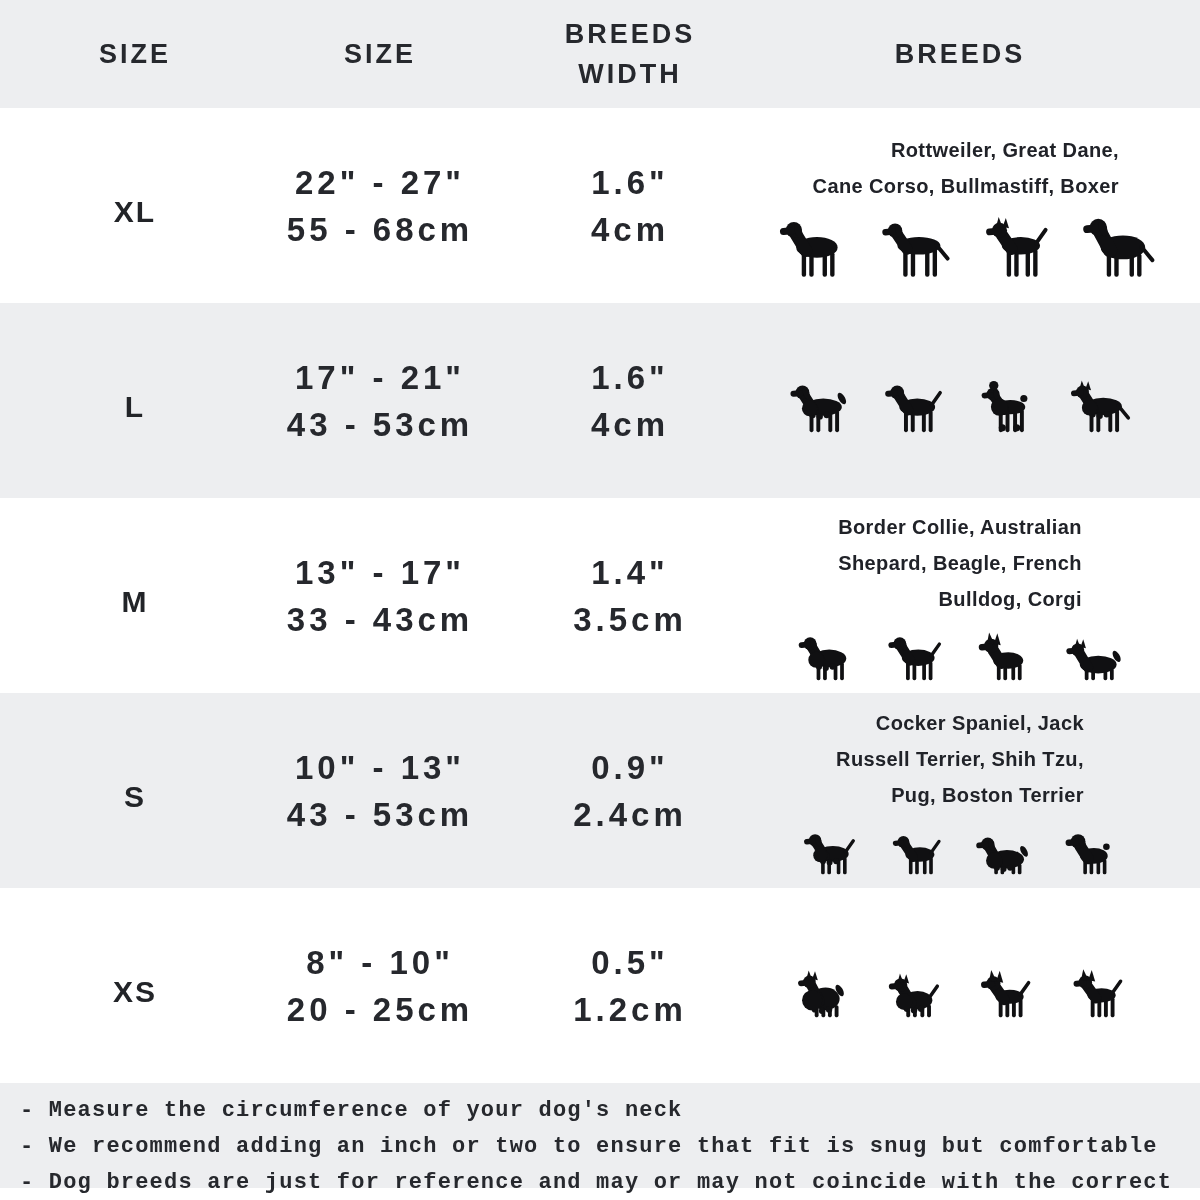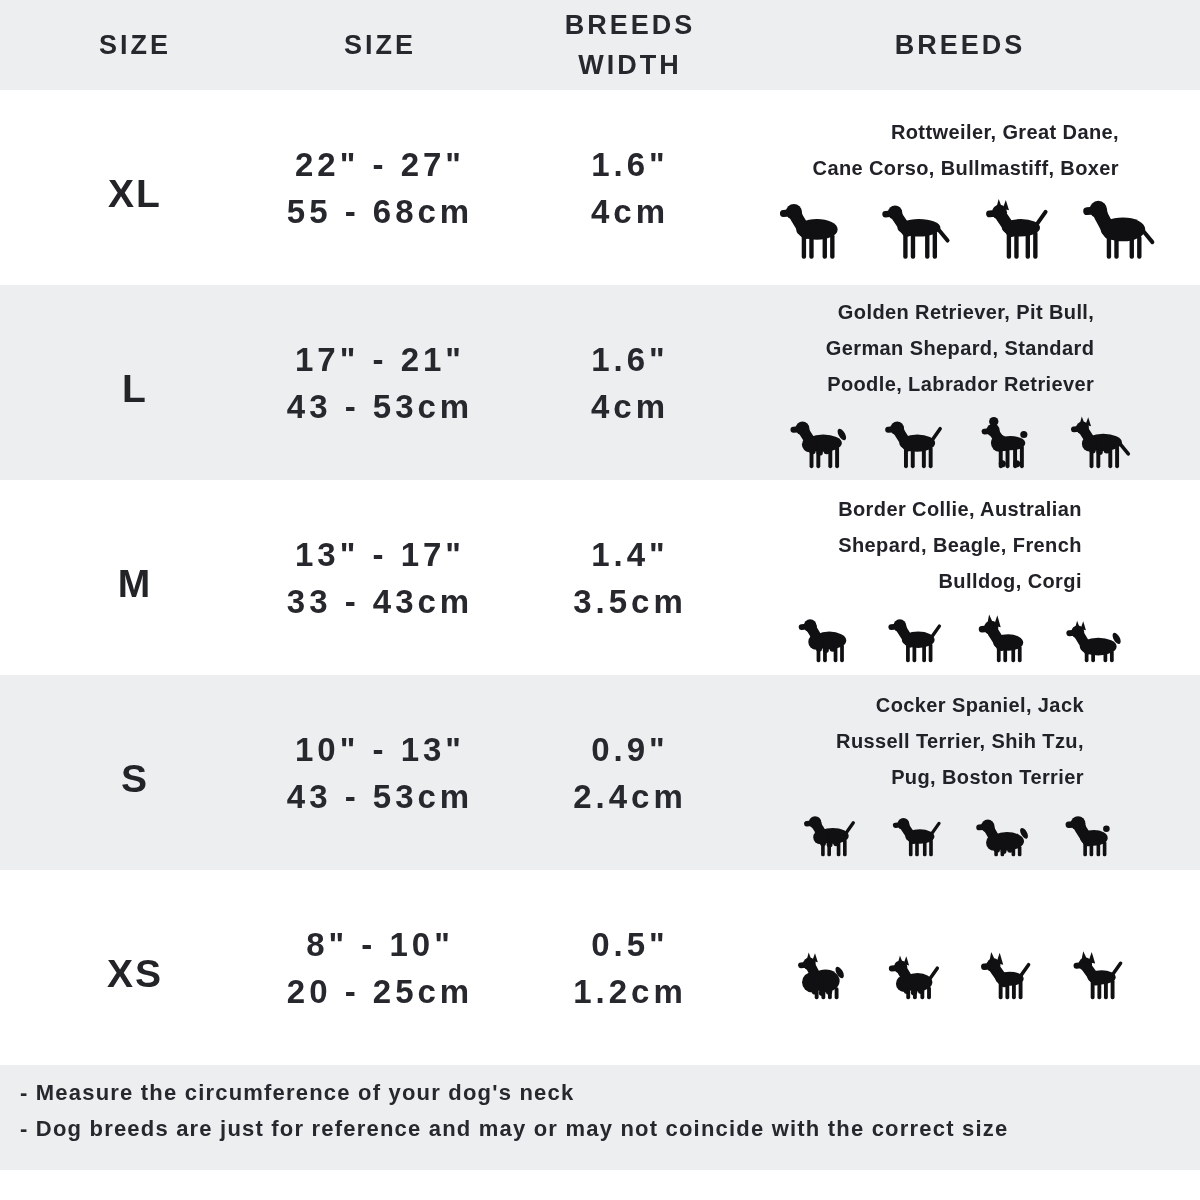--- a/index.html
+++ b/index.html
@@ -9,34 +9,34 @@
     background:#ffffff;
     color:#222428;
     -webkit-font-smoothing:antialiased;
   }
   .row {
     display:grid;
     grid-template-columns:270px 220px 280px 1fr;
     align-items:center;
   }
   .band { background:#edeef0; }
-  .header-row { height:90px; }
+  .header-row { height:108px; }
   .data-row { height:195px; }
-  .footer { height:105px; background:#edeef0; padding:10px 0 0 20px; }
+  .footer { height:105px; background:#edeef0; padding:10px 0 0 20px;font-family:Liberation Mono, monospace; }
 
   .cell { display:flex; flex-direction:column; align-items:center; justify-content:center; text-align:center; }
   .col-breeds { padding-right:50px;text-align:right; }
 
   .head-label {
     font-size:27px; font-weight:bold; letter-spacing:3px; color:#26282d;
     line-height:40px;
   }
   .col-collar .head-label { max-width:160px; }
 
-  .size-label { font-size:39px; font-weight:bold; letter-spacing:2px;margin-top:12px; }
+  .size-label { font-size:30px; font-weight:bold; letter-spacing:2px;margin-top:12px; }
   .range { font-size:33px; font-weight:bold; letter-spacing:4px; line-height:47px; color:#26282d; }
 
   .breed-text { font-size:20px; font-weight:bold; letter-spacing:0.4px; line-height:36px; color:#202228; }
   .dog-strip { display:flex; align-items:flex-end; justify-content:center; gap:16px; margin-top:6px; }
   .dog { display:inline-flex; }
   .dog svg { display:block; }
   .r0 .dog svg { height:70px; }
   .r1 .dog svg { height:63px; }
   .r2 .dog svg { height:60px; }
   .r3 .dog svg { height:58px; }
@@ -145,21 +145,20 @@
       </div>
     <div class="cell">
       <div class="range">17" - 21"</div>
       <div class="range">43 - 53cm</div>
     </div>
     <div class="cell">
       <div class="range">1.6"</div>
       <div class="range">4cm</div>
     </div>
     <div class="cell col-breeds">
-      <div class="breed-text">Golden Retriever, Pit Bull,<br>German Shepard, Standard<br>Poodle, Labrador Retriever</div>
       <div class="dog-strip">
           <span class="dog">
             <svg viewBox="-4 -12 108 88" xmlns="http://www.w3.org/2000/svg">
               <rect x="35.879999999999995" y="40" width="5.5" height="32" rx="2.5" fill="#101012"></rect>
               <rect x="45.379999999999995" y="42" width="5.5" height="30" rx="2.5" fill="#101012"></rect>
               <rect x="62.120000000000005" y="40" width="5.5" height="32" rx="2.5" fill="#101012"></rect>
               <rect x="71.62" y="42" width="5.5" height="30" rx="2.5" fill="#101012"></rect>
               <ellipse cx="55" cy="37" rx="26" ry="12" fill="#101012"></ellipse>
               <path d="M29 22.15 L41 41" stroke="#101012" stroke-width="15.200000000000001" stroke-linecap="round" fill="none"></path>
               <circle cx="26" cy="16.45" r="9.5" fill="#101012"></circle>
@@ -470,16 +469,17 @@
               <polygon points="36,19.599999999999998 41,4.949999999999999 46,21.5" fill="#101012"></polygon>
               <path d="M70 38 L82 21" stroke="#101012" stroke-width="5" stroke-linecap="round" fill="none"></path>
             </svg>
           </span>
         </div>
     </div>
   </div>
 
   <div class="footer">
     <div class="note">- Measure the circumference of your dog's neck</div>
+    <div class="note">- We recommend adding an inch or two to ensure that fit is snug but comfortable</div>
     <div class="note">- Dog breeds are just for reference and may or may not coincide with the correct size</div>
   </div>
 
 </div>
 
 </body></html>

